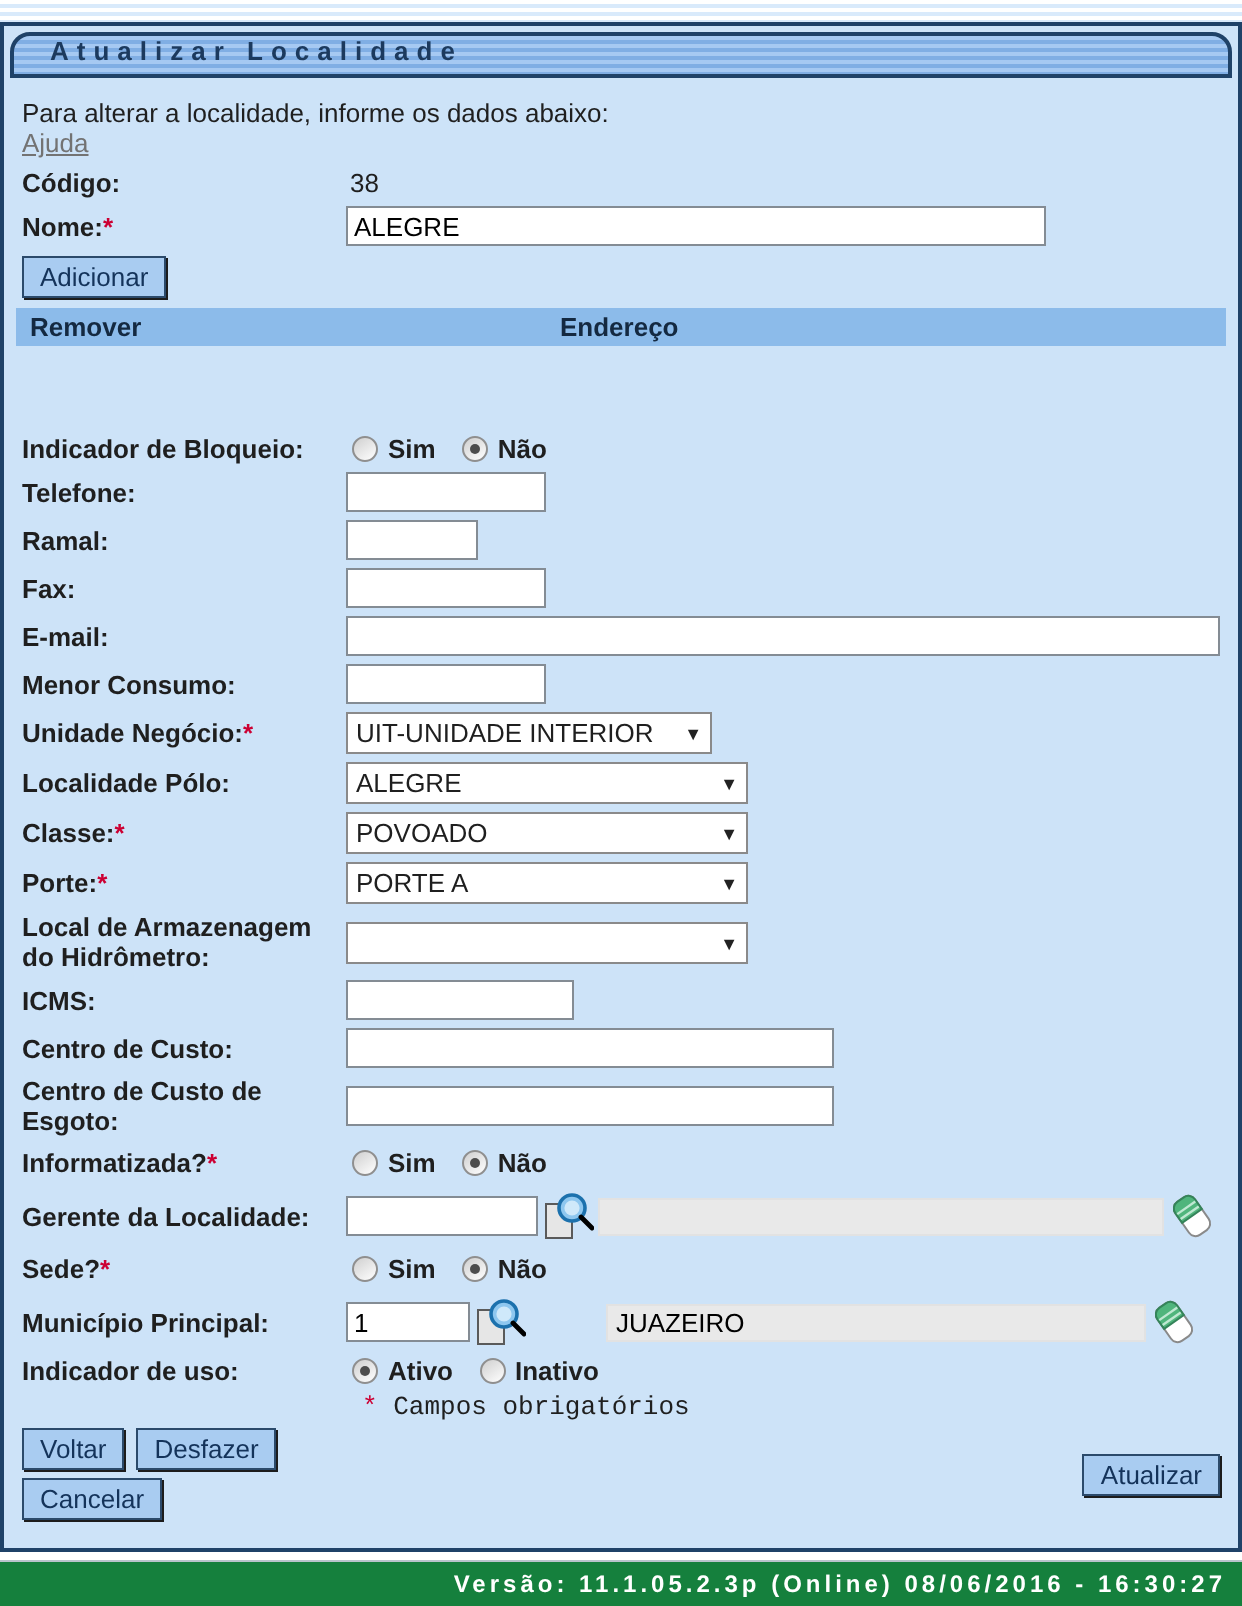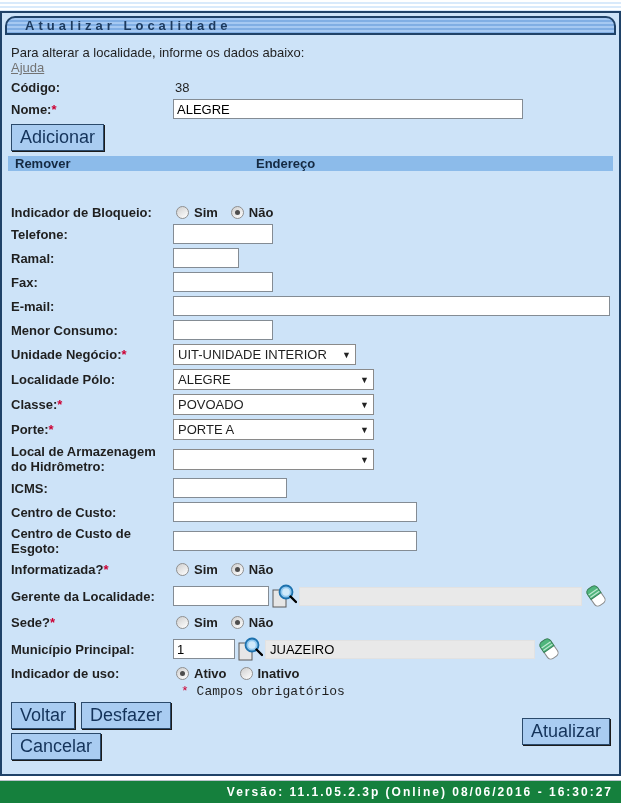--- a/index.html
+++ b/index.html
@@ -51,50 +51,50 @@
   .selectbox {
     position:relative; height:21px; background:#ffffff; border:1px solid #8a8a8a;
     display:flex; align-items:center; padding:0 16px 0 4px; cursor:pointer;
   }
   .selectbox .arrow { position:absolute; right:4px; top:5px; font-size:9px; color:#222; }
   .w-sel-un { width:183px; }
   .w-sel    { width:201px; }
   .add-btn-row { display:flex; justify-content:space-between; align-items:center; padding:3px 9px 2px 9px; }
   .table-header {
     display:flex; align-items:center; margin:3px 6px 0 6px; height:21px;
-    background:#8cbbea; font-weight:bold; color:#142941;
+    background:#8cbbea; font-weight:bold; color:#142941;gap:24px;
   }
   .th-remover { width:248px; padding-left:7px; }
   .table-body { height:46px; }
   .radio-group { display:flex; align-items:center; gap:5px; padding-left:3px; }
   .radio {
     width:13px; height:13px; border-radius:50%;
     border:1px solid #8f8f8f; background:linear-gradient(145deg,#cfcfcf,#ffffff);
     position:relative; cursor:pointer; flex-shrink:0;
   }
   .radio.checked::after {
     content:""; position:absolute; left:3px; top:3px; width:5px; height:5px;
     border-radius:50%; background:#4d4d4d;
   }
   .radio-label { font-weight:bold; margin-right:8px; }
   .readonly-field {
     height:19px; background:#e9e9e9; border:1px solid #e2e2e2;
     display:flex; align-items:center; padding:0 4px; color:#000;
   }
   .ro-ger { width:283px; }
-  .ro-mun { width:270px; }
+  .ro-mun { width:270px;margin-left:38px; }
   .icon-btn { background:none; border:none; padding:0 2px; cursor:pointer; line-height:0; }
   .note-row { padding:1px 9px 1px 179px;font-family:Liberation Mono, monospace; }
   .buttons-area {
     margin-top:auto; display:flex; justify-content:space-between; align-items:center;
     padding:2px 9px 14px 9px;
   }
   .btn {
     background:#a9ccf1; border:1px solid #2b4a6b; box-shadow:1px 1px 0 #1c1c1c;
-    color:#14335a; font-family:"Liberation Sans", sans-serif; font-size:18px;
+    color:#14335a; font-family:"Liberation Sans", sans-serif; font-size:13px;
     padding:2px 8px; cursor:pointer;
   }
   .btn-row { display:flex; gap:6px; margin-bottom:4px; }
   .pre-footer { height:5px; background:#ffffff; border-bottom:1px solid #b9c4cc; }
   .footer {
     height:22px; background:#15803d; color:#ffffff; font-weight:bold;
     display:flex; align-items:center; justify-content:flex-end;
     padding-right:8px; letter-spacing:2px; font-size:12px;
   }
   svg { display:block; }

